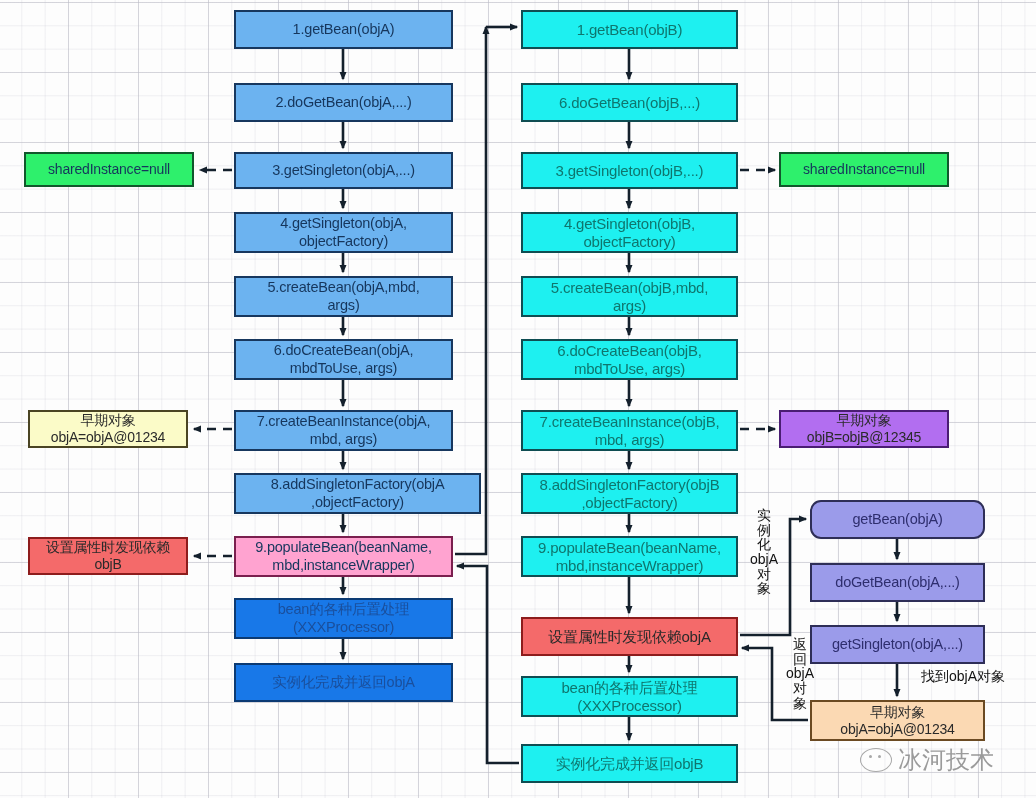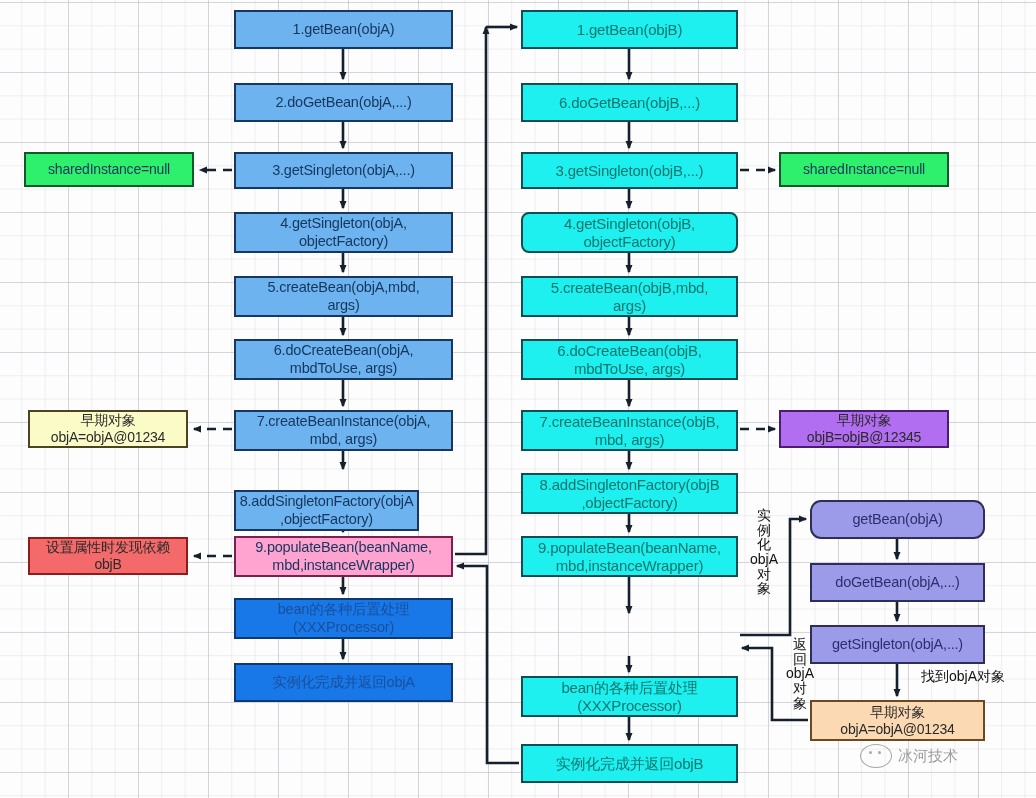--- a/index.html
+++ b/index.html
@@ -53,21 +53,21 @@
     text-align:center;
     white-space:pre-line;
     letter-spacing:0px;
   }
   .edge-label.horiz{white-space:nowrap;}
   .watermark{
     position:absolute;
     display:flex;align-items:center;gap:6px;
     color:#8a8a8a;
     opacity:.85;
-    font-size:15px;
+    font-size:24px;
     font-family:"DejaVu Sans",sans-serif;
   }
   .wm-logo{
     width:30px;height:22px;
     border:1.5px solid #9a9a9a;
     border-radius:50% 50% 50% 50%;
     position:relative;
   }
   .wm-logo:before,.wm-logo:after{
     content:"";position:absolute;top:6px;width:3px;height:3px;
@@ -143,43 +143,44 @@
   <div class="node blue" style="left:234px;top:83px;width:219px;height:39px;">2.doGetBean(objA,...)</div>
   <div class="node blue" style="left:234px;top:152px;width:219px;height:37px;">3.getSingleton(objA,...)</div>
   <div class="node blue" style="left:234px;top:212px;width:219px;height:41px;">4.getSingleton(objA,
 objectFactory)</div>
   <div class="node blue" style="left:234px;top:276px;width:219px;height:41px;">5.createBean(objA,mbd,
 args)</div>
   <div class="node blue" style="left:234px;top:339px;width:219px;height:41px;">6.doCreateBean(objA,
 mbdToUse, args)</div>
   <div class="node blue" style="left:234px;top:410px;width:219px;height:41px;">7.createBeanInstance(objA,
 mbd, args)</div>
-  <div class="node blue" style="left:234px;top:490px;width:185px;height:41px;">8.addSingletonFactory(objA
+  <div class="node blue" style="left:234px;top:473px;width:247px;height:41px;">8.addSingletonFactory(objA
 ,objectFactory)</div>
   <div class="node pink" style="left:234px;top:536px;width:219px;height:41px;">9.populateBean(beanName,
 mbd,instanceWrapper)</div>
   <div class="node blue-strong" style="left:234px;top:598px;width:219px;height:41px;">bean的各种后置处理
 (XXXProcessor)</div>
   <div class="node blue-strong" style="left:234px;top:663px;width:219px;height:39px;">实例化完成并返回objA</div>
 
   <div class="node cyan" style="left:521px;top:10px;width:217px;height:39px;">1.getBean(objB)</div>
   <div class="node cyan" style="left:521px;top:83px;width:217px;height:39px;">6.doGetBean(objB,...)</div>
   <div class="node cyan" style="left:521px;top:152px;width:217px;height:37px;">3.getSingleton(objB,...)</div>
-  <div class="node cyan" style="left:521px;top:212px;width:217px;height:41px;border-radius:8px;">4.getSingleton(objB,
+  <div class="node cyan" style="left:521px;top:212px;width:217px;height:41px;">4.getSingleton(objB,
 objectFactory)</div>
   <div class="node cyan" style="left:521px;top:276px;width:217px;height:41px;">5.createBean(objB,mbd,
 args)</div>
   <div class="node cyan" style="left:521px;top:339px;width:217px;height:41px;">6.doCreateBean(objB,
 mbdToUse, args)</div>
   <div class="node cyan" style="left:521px;top:410px;width:217px;height:41px;">7.createBeanInstance(objB,
 mbd, args)</div>
   <div class="node cyan" style="left:521px;top:473px;width:217px;height:41px;">8.addSingletonFactory(objB
 ,objectFactory)</div>
   <div class="node cyan" style="left:521px;top:536px;width:217px;height:41px;">9.populateBean(beanName,
 mbd,instanceWrapper)</div>
+  <div class="node red" style="left:521px;top:617px;width:217px;height:39px;font-size:15px;">设置属性时发现依赖objA</div>
   <div class="node cyan" style="left:521px;top:676px;width:217px;height:41px;">bean的各种后置处理
 (XXXProcessor)</div>
   <div class="node cyan" style="left:521px;top:744px;width:217px;height:39px;">实例化完成并返回objB</div>
 
   <div class="node lav" style="left:810px;top:500px;width:175px;height:39px;border-radius:11px;">getBean(objA)</div>
   <div class="node lav" style="left:810px;top:563px;width:175px;height:39px;">doGetBean(objA,...)</div>
   <div class="node lav" style="left:810px;top:625px;width:175px;height:39px;">getSingleton(objA,...)</div>
   <div class="node peach" style="left:810px;top:700px;width:175px;height:41px;">早期对象
 objA=objA@01234</div>
 

